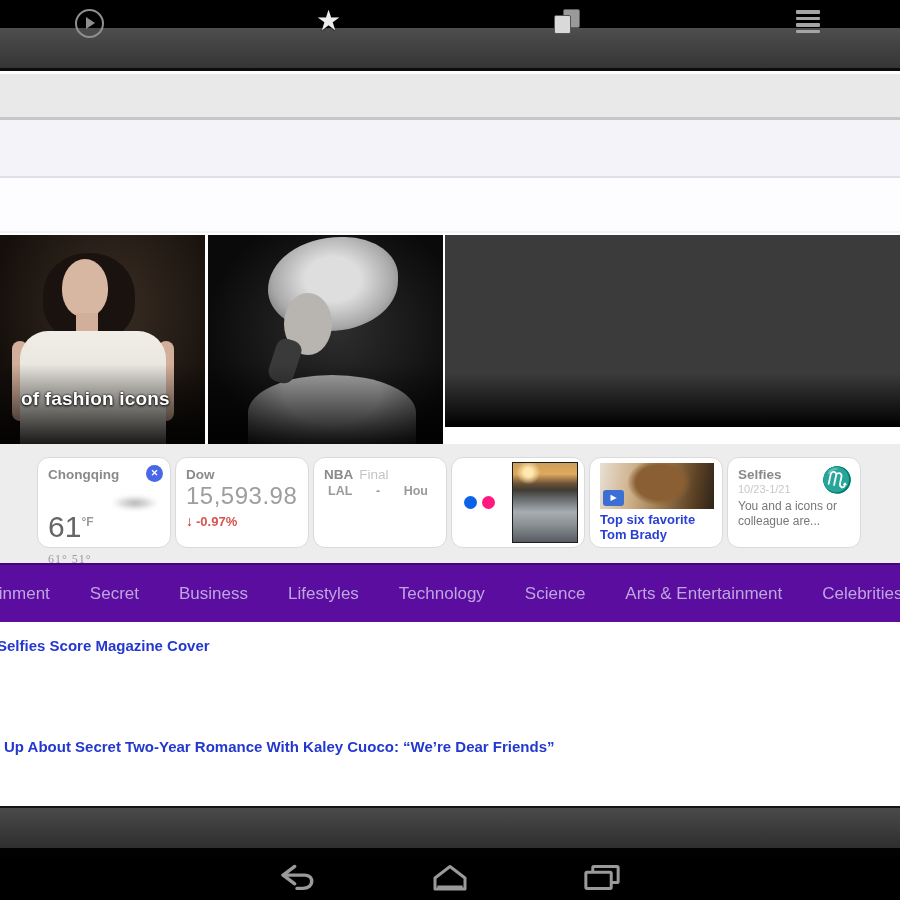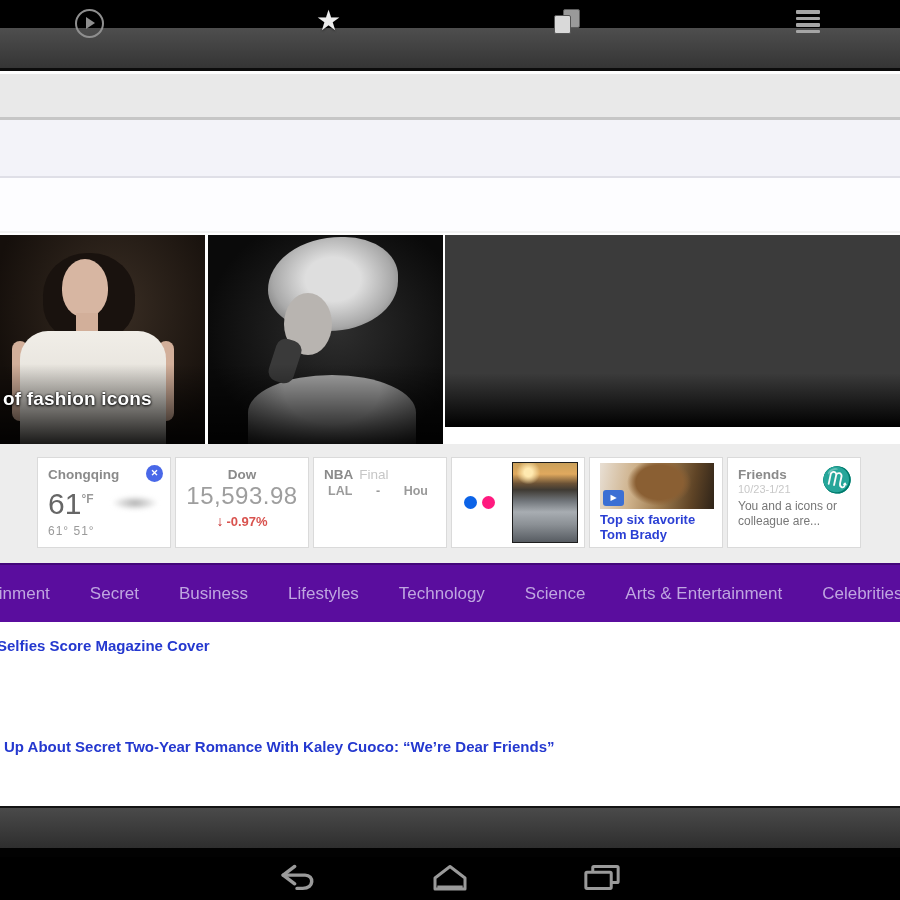--- a/index.html
+++ b/index.html
@@ -19,21 +19,21 @@
   
   .carousel{left:0;top:231px;width:900px;height:213px;background:#fff;border-top:2px solid #f2f2f2;}
   .slide{position:absolute;top:2px;height:211px;overflow:hidden;}
   .slide1{left:0;width:205px;background:radial-gradient(ellipse at 55% 35%, #3a2e24, #150f0b 75%);}
   .slide2{left:208px;width:235px;background:radial-gradient(ellipse at 55% 45%, #2e2e2e, #0a0a0a 72%);}
   .slide3{left:445px;width:455px;height:192px;
           background:linear-gradient(#3b3b3b 0%, #3b3b3b 72%, #000 100%);}
   .slide3-underbar{left:445px;top:425px;width:455px;height:19px;background:#000;}
   .scrim{position:absolute;left:0;right:0;bottom:0;height:82px;
          background:linear-gradient(transparent, rgba(0,0,0,.9));}
-  .caption{position:absolute;left:3px;bottom:36px;color:#fff;font-size:19px;font-weight:bold;
+  .caption{position:absolute;left:21px;bottom:36px;color:#fff;font-size:19px;font-weight:bold;
            text-shadow:0 1px 3px #000,0 0 2px #000;letter-spacing:.2px;text-align:center;}
   
   .gaga-hair{position:absolute;left:43px;top:18px;width:92px;height:88px;background:#19120e;
              border-radius:48% 48% 42% 42%;}
   .gaga-face{position:absolute;left:62px;top:24px;width:46px;height:58px;background:#d7b6a2;
              border-radius:50% 50% 46% 46%;}
   .gaga-neck{position:absolute;left:76px;top:78px;width:22px;height:22px;background:#d2af9a;}
   .gaga-arm-l{position:absolute;left:12px;top:106px;width:16px;height:80px;background:#d2af9a;border-radius:8px;}
   .gaga-arm-r{position:absolute;left:158px;top:106px;width:16px;height:80px;background:#d2af9a;border-radius:8px;}
   .gaga-dress{position:absolute;left:20px;top:96px;width:146px;height:115px;
@@ -44,31 +44,31 @@
            border-radius:58% 42% 55% 45%;}
   .mm-face{position:absolute;left:76px;top:58px;width:48px;height:62px;background:#b8b4b0;border-radius:50%;}
   .mm-hand{position:absolute;left:64px;top:104px;width:26px;height:44px;background:#3a3a3a;border-radius:10px;transform:rotate(18deg);}
   .mm-body{position:absolute;left:40px;top:140px;width:168px;height:75px;
            background:radial-gradient(ellipse at 50% 20%, #a9a9a9 40%, #6e6e6e 75%, #3a3a3a 100%);
            border-radius:50% 50% 0 0;}
 
   
   .gray-strip{left:0;top:444px;width:900px;height:119px;background:#ededed;}
   .card{position:absolute;top:457px;width:134px;height:91px;background:#fff;border:1px solid #dadada;
-        border-radius:0;box-sizing:border-box;padding:9px 10px;cursor:pointer;}
+        border-radius:12px;box-sizing:border-box;padding:9px 10px;cursor:pointer;}
   .card-title{font-size:13.5px;font-weight:bold;color:#8a8a8a;}
   .c-weather{left:37px;}
   .weather-badge{position:absolute;right:7px;top:7px;width:17px;height:17px;border-radius:50%;
                  background:#4968e8;color:#fff;font-size:9px;font-weight:bold;text-align:center;line-height:17px;}
-  .weather-temp{margin-top:1px;font-size:30px;color:#666;line-height:32px;}
+  .weather-temp{margin-top:19px;font-size:30px;color:#666;line-height:42px;}
   .weather-unit{font-size:12px;color:#9a9a9a;vertical-align:super;font-weight:bold;}
   .weather-cloud{position:absolute;right:12px;top:38px;width:46px;height:14px;border-radius:50%;
                  background:radial-gradient(ellipse,#ababab,transparent 72%);filter:blur(2px);}
-  .weather-range{margin-top:4px;font-size:12px;color:#9a9a9a;letter-spacing:1px;}
-  .c-stock{left:175px;text-align:center;}
+  .weather-range{margin-top:4px;font-size:12px;color:#9a9a9a;letter-spacing:1px;font-family:Liberation Serif, serif;}
+  .c-stock{left:175px;}
   .stock-value{margin-top:0;font-size:24px;color:#9e9e9e;line-height:28px;letter-spacing:.5px;}
   .stock-change{margin-top:3px;font-size:13px;font-weight:bold;color:#d9534f;}
   .stock-arrow{color:#c42b2b;font-weight:bold;font-size:14px;margin-right:3px;}
   .c-nba{left:313px;}
   .nba-status{font-weight:normal;color:#c6c6c6;margin-left:6px;}
   .nba-scores{display:flex;justify-content:space-between;padding:0 10px 0 6px;margin-top:2px;
               font-size:26px;color:#8f8f8f;line-height:30px;}
   .nba-teams{display:flex;justify-content:space-between;padding:0 8px 0 4px;margin-top:2px;
              font-size:12.5px;font-weight:bold;color:#9a9a9a;}
   .c-flickr{left:451px;display:flex;align-items:center;padding:5px 6px 5px 12px;}
@@ -194,21 +194,21 @@
   </div>
 
   <div class="card c-video">
     <div class="video-thumb">
       <div class="video-play">▶</div>
     </div>
     <div class="video-title">Top six favorite Tom Brady</div>
   </div>
 
   <div class="card c-horo">
-    <div class="card-title">Friends</div>
+    <div class="card-title">Selfies</div>
     <div class="horo-dates">10/23-1/21</div>
     <div class="horo-icon">♏</div>
     <div class="horo-text">You and a icons or colleague are...</div>
   </div>
 
   <div class="abs purple-nav">
     <div class="nav-row">
       <span class="nav-item">Entertainment</span>
       <span class="nav-item">Secret</span>
       <span class="nav-item">Business</span>

